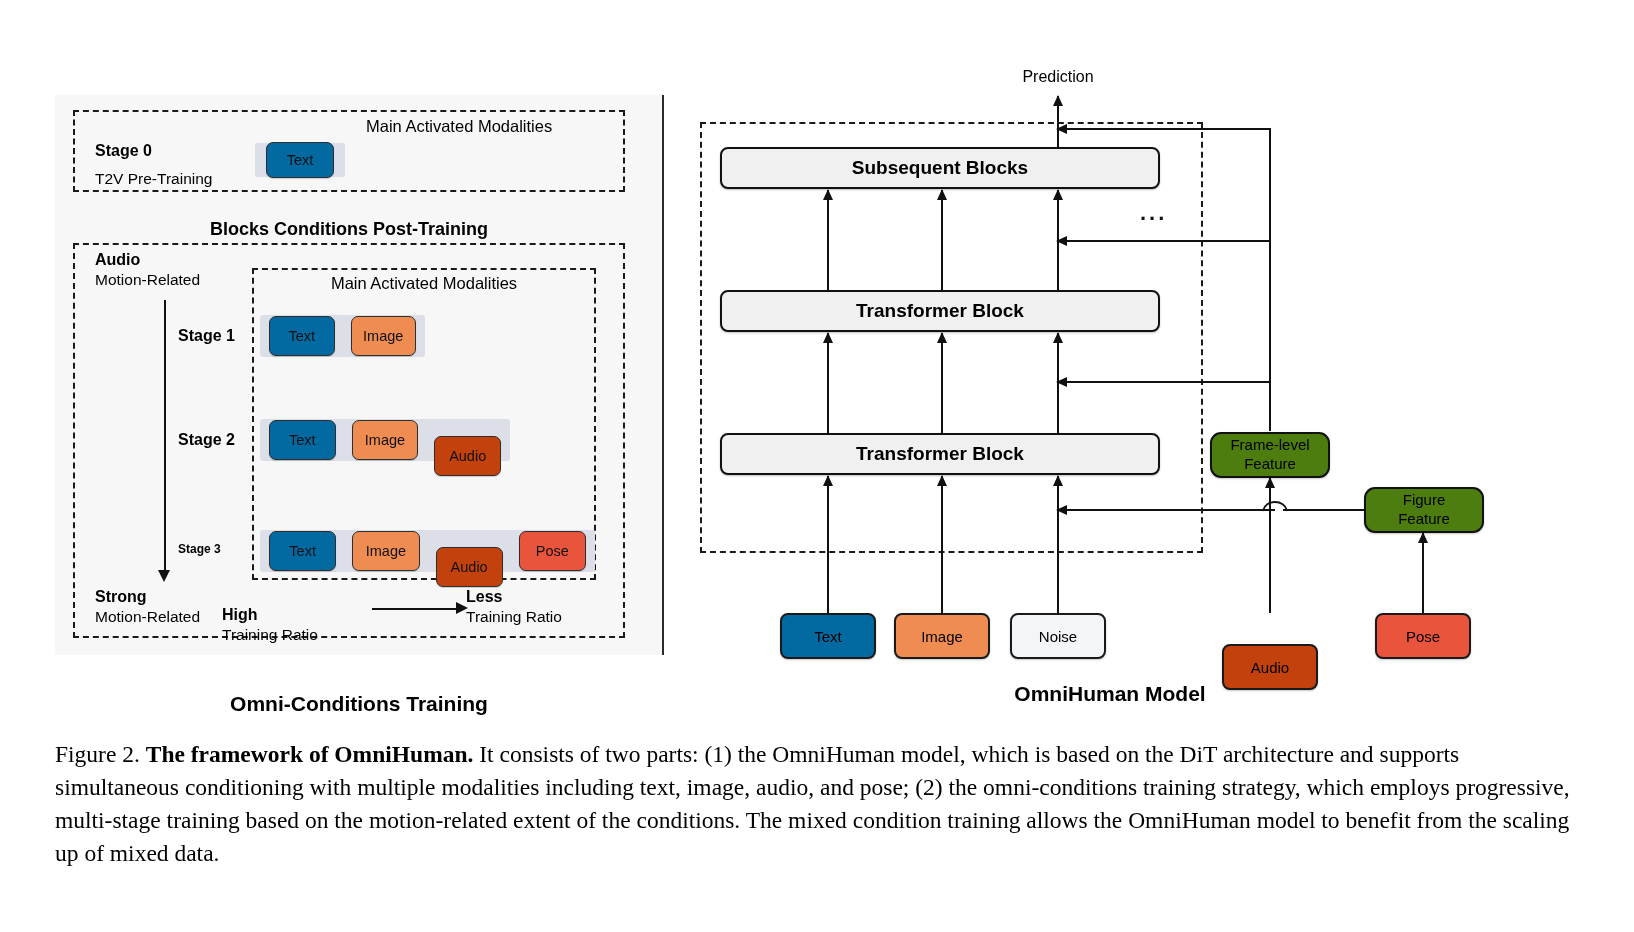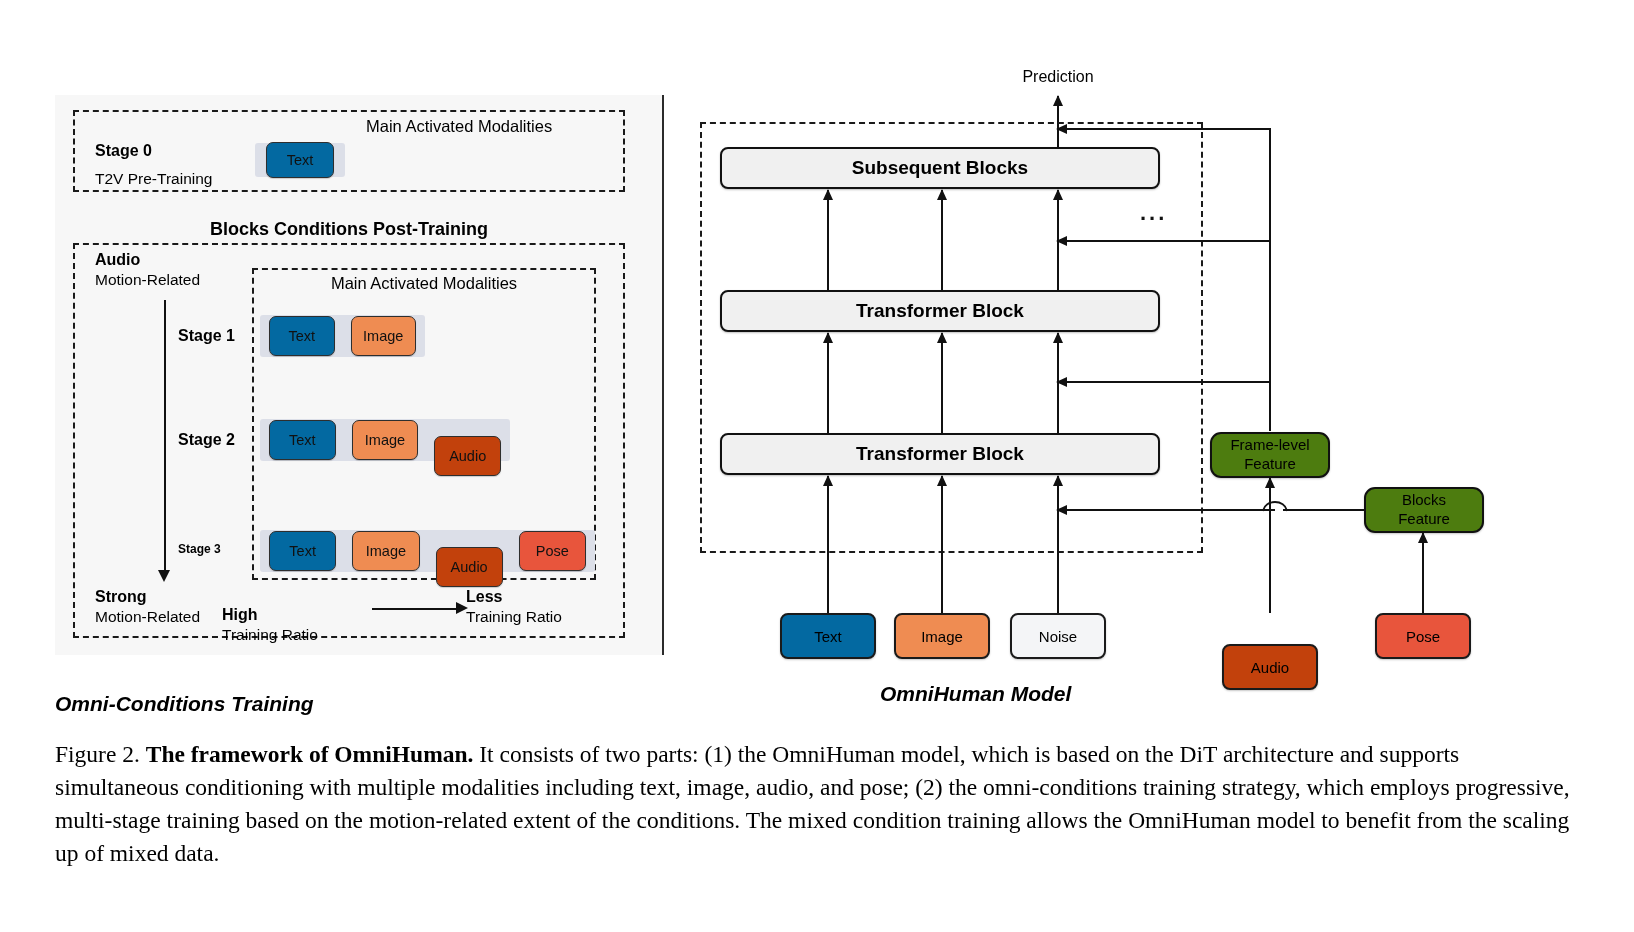--- a/index.html
+++ b/index.html
@@ -122,21 +122,21 @@
     line-height: 1.41;
     text-align: left;
     color: #000;
   }
   #caption b { font-weight: bold; }
 
   .section-title {
     position: absolute;
     font-weight: bold;
     font-size: 21px;
-    font-style: italic;
+    text-align: center;
   }
   .dots { letter-spacing: 3px; font-size: 22px; color:#111; font-weight:bold; }
 </style>
 </head>
 <body>
 
 <div class="abs" id="left-panel"></div>
 <div class="abs" id="panel-divider"></div>
 
 <div class="abs dashed" style="left:73px; top:110px; width:552px; height:82px;"></div>
@@ -233,21 +233,21 @@
 <div class="hline arrow-left" style="left:1057px; top:128px; width:213px;"></div>
 <div class="hline arrow-left" style="left:1057px; top:240px; width:213px;"></div>
 <div class="hline arrow-left" style="left:1057px; top:381px; width:213px;"></div>
 
 <div class="featbox" style="left:1210px; top:432px; width:120px; height:46px;">
   <span><span>Frame-level</span><br>
   <span>Feature</span></span>
 </div>
 
 <div class="featbox" style="left:1364px; top:487px; width:120px; height:46px;">
-  <span><span>Blocks</span><br>
+  <span><span>Figure</span><br>
   <span>Feature</span></span>
 </div>
 
 <div class="hline arrow-left" style="left:1057px; top:509px; width:218px;"></div>
 <div class="hline" style="left:1283px; top:509px; width:81px;"></div>
 <svg class="abs" style="left:1262px; top:498px; width:26px; height:14px;" viewBox="0 0 26 14">
   <path d="M1 13 C 3 1, 23 1, 25 13" fill="none" stroke="#111" stroke-width="1.8"></path>
 </svg>
 
 <div class="vline arrow-up" style="left:1269px; top:478px; height:135px;"></div>

